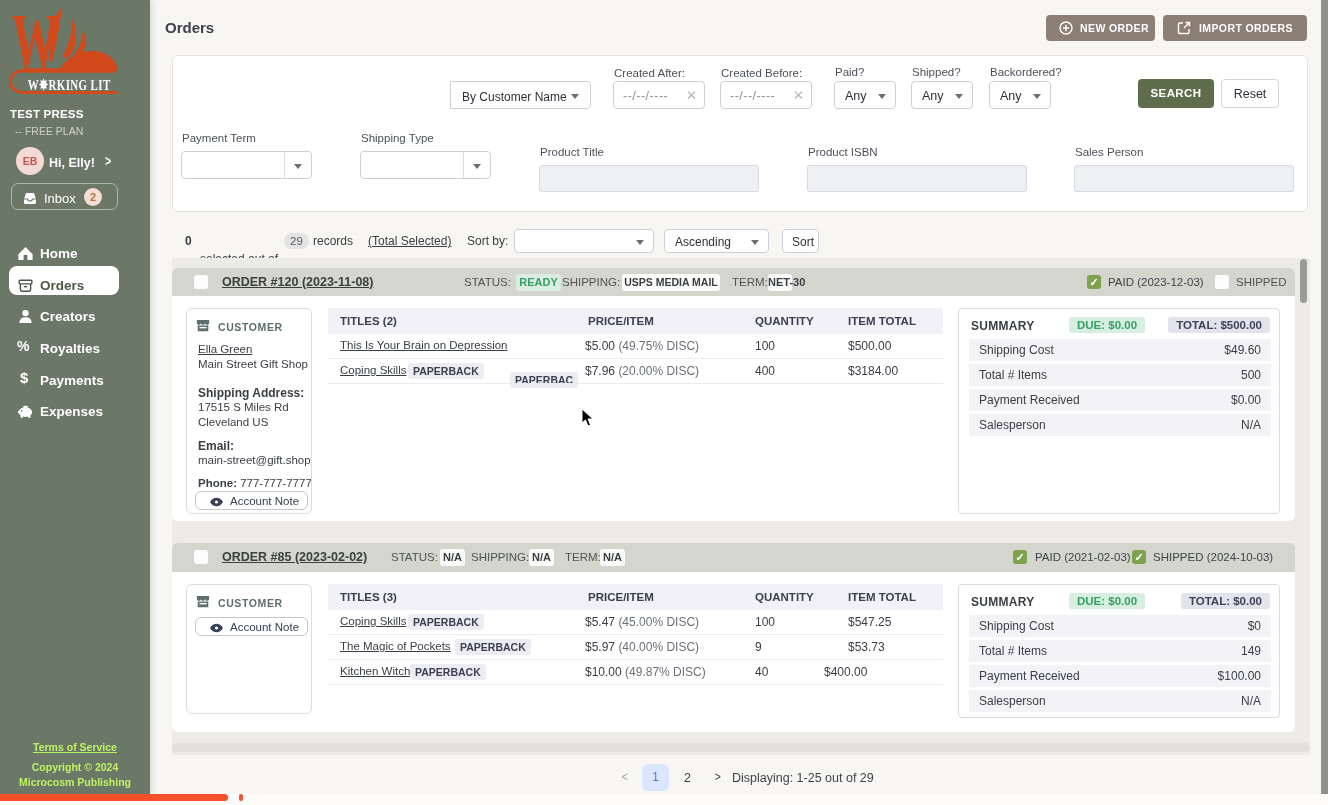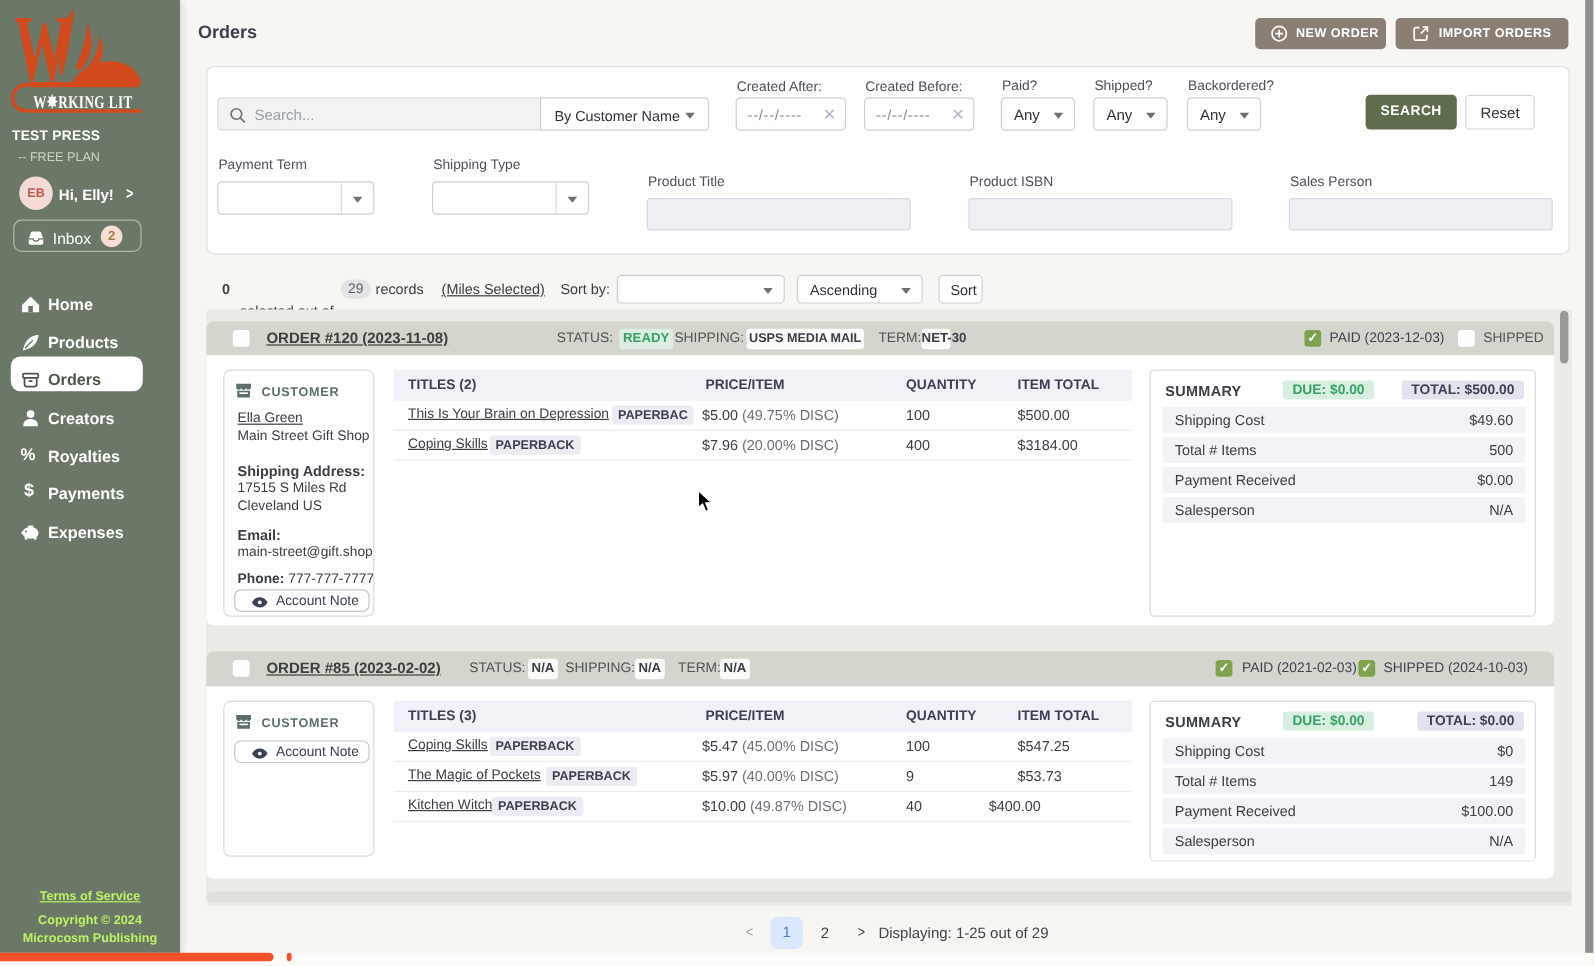--- a/index.html
+++ b/index.html
@@ -131,27 +131,20 @@
 </div>
 <div id="inboxbadge">2</div>
 <div class="nav">
   <div class="item">
         <svg class="ic" viewBox="0 0 18 18">
           <path d="M1.5,9.8 L9,2.2 L16.5,9.8 L16.5,16 L1.5,16 Z" fill="#fff"></path>
           <rect x="7" y="10.5" width="4" height="5.5" fill="#6b7767"></rect>
         </svg>
         <span class="tx">Home</span>
       </div>
-  <div class="item">
-        <svg class="ic" viewBox="0 0 18 18">
-          <path d="M16,2 C9,2.5 4.5,7 3,13 L2,16 L5,15 C11,13.5 15.5,9 16,2 Z M4.5,13.5 L10,8" fill="#fff"></path>
-          <path d="M4,14 L11,7" stroke="#6b7767" stroke-width="1.2" fill="none"></path>
-        </svg>
-        <span class="tx">Products</span>
-      </div>
   <div class="item active">
         <div class="pill"></div>
         <svg class="ic" viewBox="0 0 18 18" style="z-index:2" fill="none" stroke="#4a5349" stroke-width="1.5">
           <rect x="2.2" y="3.5" width="13.6" height="3.8" rx="1.3"></rect>
           <path d="M3.6,7.3 V13 a2,2 0 0 0 2,2 h6.8 a2,2 0 0 0 2,-2 V7.3"></path>
           <path d="M7.3,10.2 h3.4"></path>
         </svg>
         <span class="tx" style="position:absolute;">Orders</span>
       </div>
   <div class="item">
@@ -195,27 +188,20 @@
 </div>
 <div id="btn-import" class="topbtn">
   <svg style="left:14px;" width="14" height="14" viewBox="0 0 14 14">
       <path d="M6,2 H2.8 C2,2 1.5,2.5 1.5,3.3 V11.2 C1.5,12 2,12.5 2.8,12.5 H10.7 C11.5,12.5 12,12 12,11.2 V8" fill="none" stroke="#fff" stroke-width="1.4"></path>
       <path d="M8.5,1.5 H12.5 V5.5 M12.3,1.7 L7,7" fill="none" stroke="#fff" stroke-width="1.4"></path>
     </svg>
   <span class="t" style="left:36px;">IMPORT ORDERS</span>
 </div>
 
 <div id="filter">
-  <div id="srch" class="abs">
-    <svg style="position:absolute;left:9px;top:7px;" width="14" height="14" viewBox="0 0 14 14">
-        <circle cx="6" cy="6" r="4.4" fill="none" stroke="#6b7078" stroke-width="1.4"></circle>
-        <path d="M9.3,9.3 L13,13" stroke="#6b7078" stroke-width="1.4"></path>
-      </svg>
-    <span class="ph">Search...</span>
-  </div>
   <div id="bycust" class="finput">
       <span class="t">By Customer Name</span>
       <span class="caret" style="right:11px;top:12px;"></span>
     </div>
 
   <div class="flabel" style="left:441px;top:11px;">Created After:</div>
   <div class="finput datebox" style="left:440px;top:25px;width:92px;height:28px;">
       <span class="d">--/--/----</span>
       <span class="x">✕</span>
     </div>
@@ -261,21 +247,21 @@
   <div class="biginput" style="left:634px;top:109px;width:220px;height:27px;"></div>
   <div class="flabel" style="left:902px;top:90px;">Sales Person</div>
   <div class="biginput" style="left:901px;top:109px;width:220px;height:27px;"></div>
 </div>
 
 <div id="toolbar">
   <span style="position:absolute;left:5px;top:5px;font-weight:bold;">0</span>
   <span style="position:absolute;left:20px;top:23px;">selected out of</span>
   <span style="position:absolute;left:104px;top:4px;background:#e3e3e5;border-radius:8px;padding:2px 6px;color:#5a5f66;font-size:11.5px;">29</span>
   <span style="position:absolute;left:133px;top:5px;">records</span>
-  <span style="position:absolute;left:188px;top:5px;text-decoration:underline;">(Miles Selected)</span>
+  <span style="position:absolute;left:188px;top:5px;text-decoration:underline;">(Total Selected)</span>
   <span style="position:absolute;left:287px;top:5px;">Sort by:</span>
   <div class="finput" style="left:334px;top:0px;width:140px;height:24px;">
       <span class="caret" style="right:9px;top:10px;"></span>
     </div>
   <div class="finput" style="left:484px;top:0px;width:105px;height:24px;">
       <span style="position:absolute;left:10px;top:5px;font-size:12px;color:#2e3138;">Ascending</span>
       <span class="caret" style="right:9px;top:10px;"></span>
     </div>
   <div class="finput" style="left:602px;top:0px;width:37px;height:24px;">
       <span style="position:absolute;left:9px;top:5px;font-size:12px;color:#2e3138;">Sort</span>
@@ -324,21 +310,21 @@
       </div>
     </div>
     <div class="ttable">
       <div class="thead"></div>
       <span class="th" style="left:12px;">TITLES (2)</span>
       <span class="th" style="left:260px;">PRICE/ITEM</span>
       <span class="th" style="left:427px;">QUANTITY</span>
       <span class="th" style="left:520px;">ITEM TOTAL</span>
       <div class="trow" style="top:26px;">
         <span class="lnk" style="left:12px;">This Is Your Brain on Depression</span>
-        <span class="pbk" style="left:182px;">PAPERBAC</span>
+        <span class="pbk" style="left:182px;margin-top:34px;">PAPERBAC</span>
         <span class="pr" style="left:257px;">$5.00 <span style="color:#6b7077;">(49.75% DISC)</span></span>
         <span class="pr" style="left:427px;">100</span>
         <span class="pr" style="left:520px;">$500.00</span>
       </div>
       <div class="trow" style="top:51px;">
         <span class="lnk" style="left:12px;">Coping Skills</span>
         <span class="pbk" style="left:80px;">PAPERBACK</span>
         <span class="pr" style="left:257px;">$7.96 <span style="color:#6b7077;">(20.00% DISC)</span></span>
         <span class="pr" style="left:427px;">400</span>
         <span class="pr" style="left:520px;">$3184.00</span>

